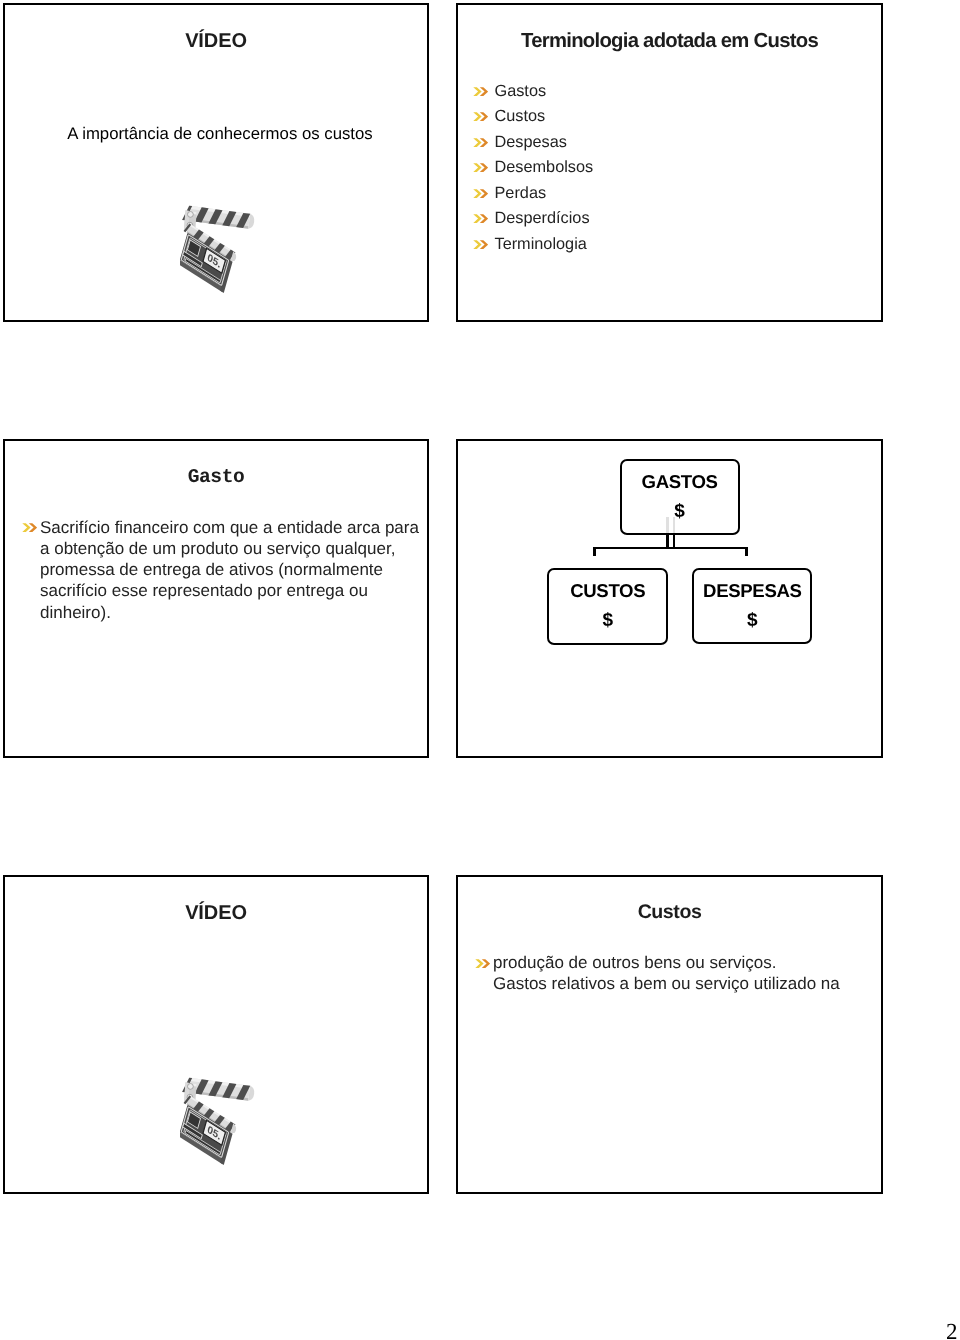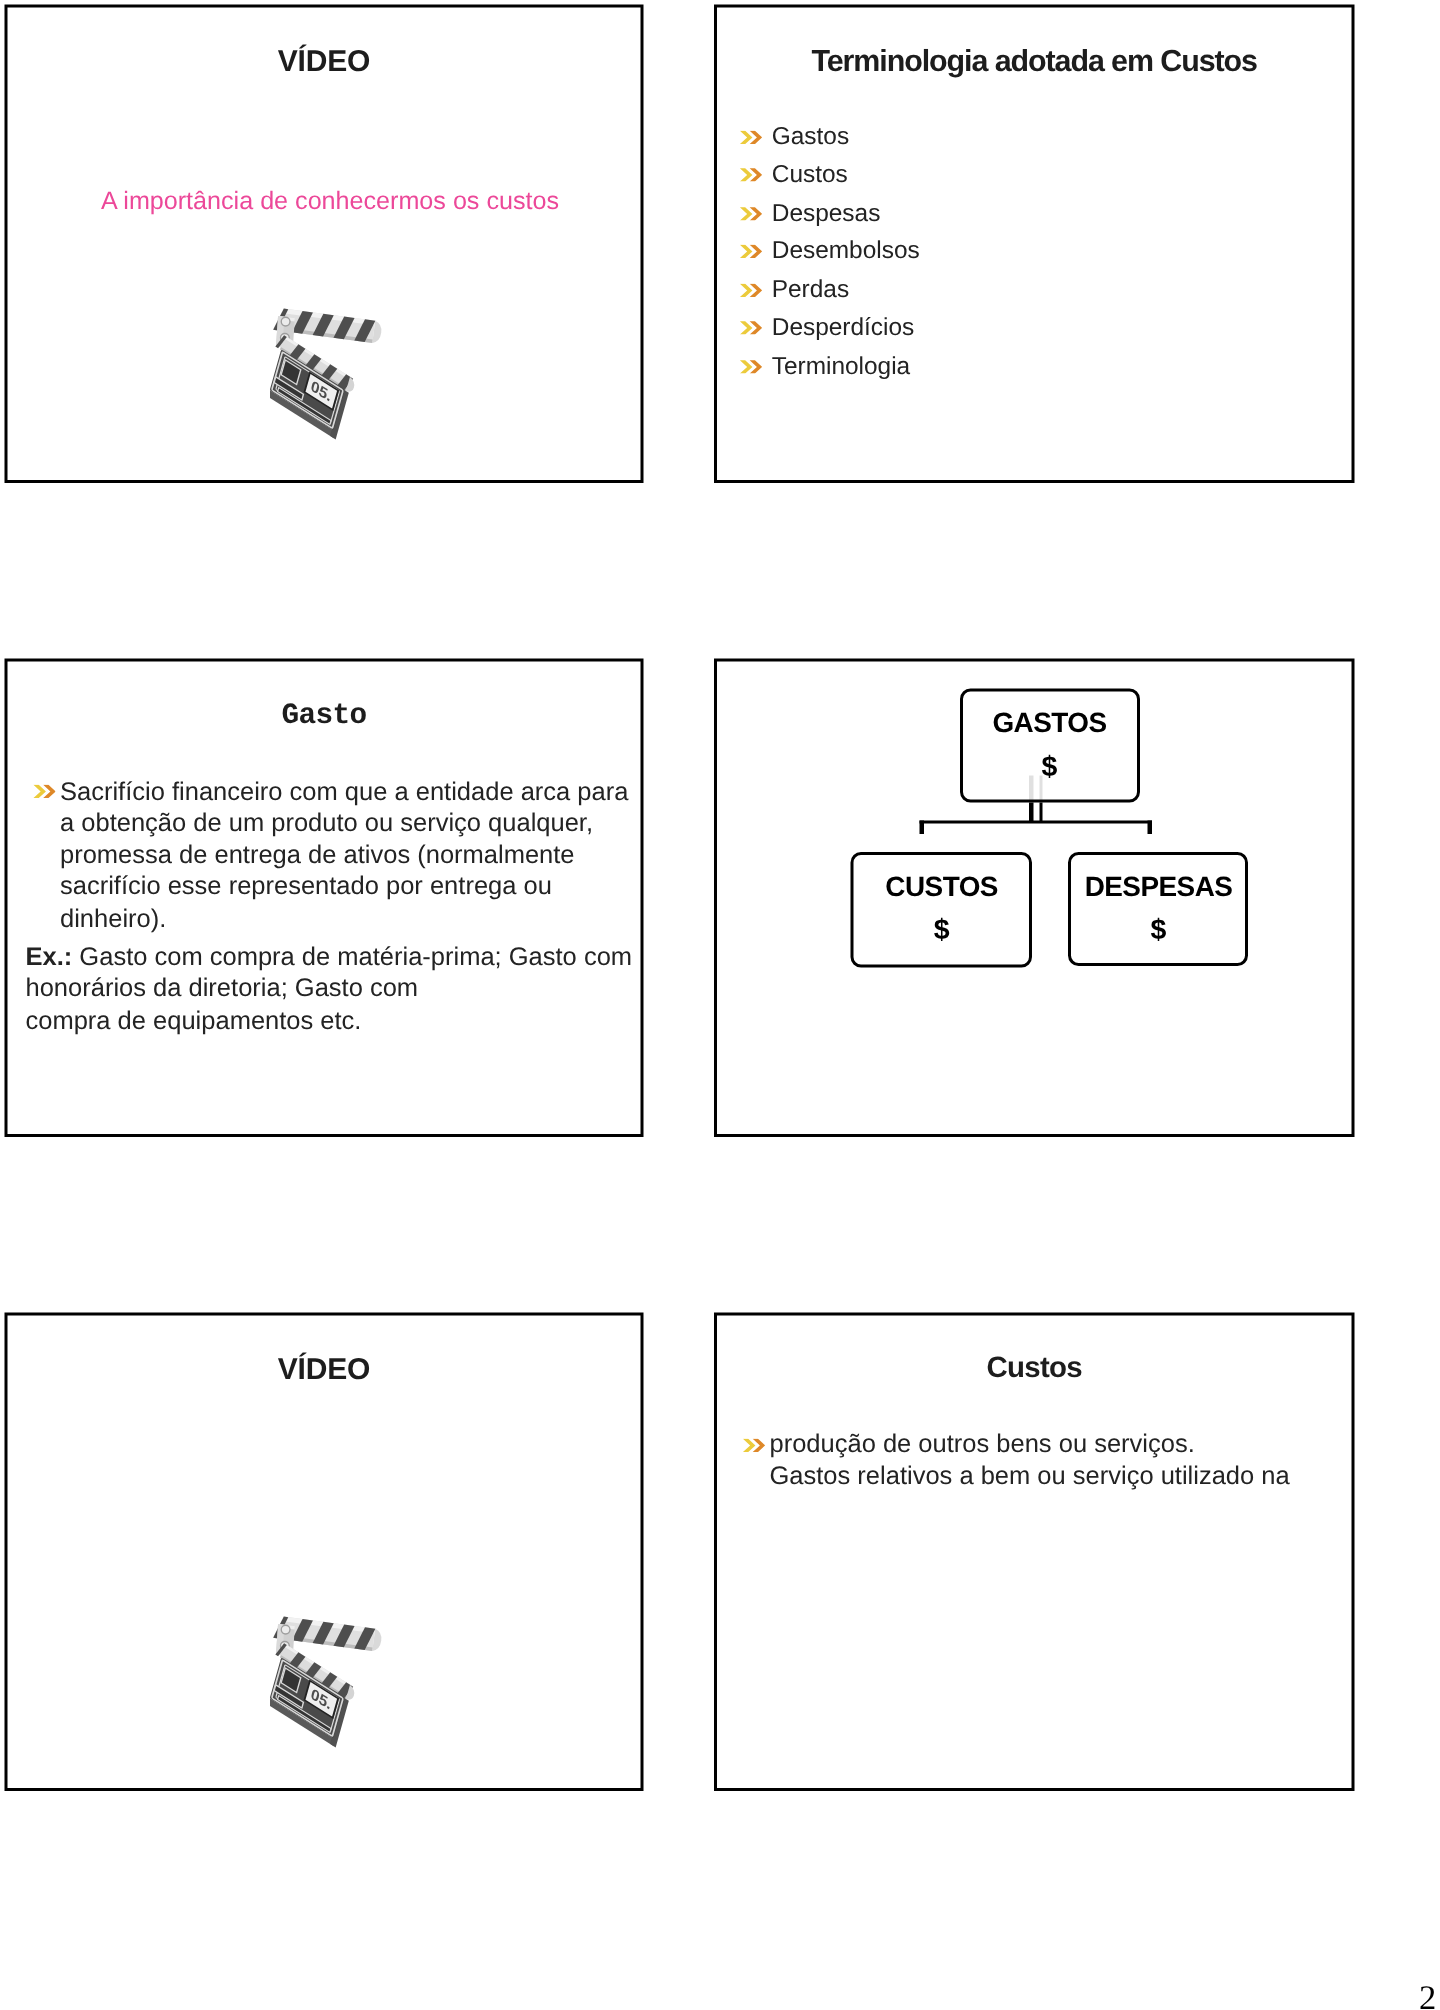--- a/index.html
+++ b/index.html
@@ -4,33 +4,33 @@
 <title>Handout</title>
 <style>
   html,body{margin:0;padding:0;}
   body{width:960px;height:1340px;background:#ffffff;font-family:"Liberation Sans",sans-serif;
        -webkit-font-smoothing:antialiased;text-rendering:geometricPrecision;color:#232323;}
   svg text{-webkit-font-smoothing:antialiased;}
   .page{position:relative;width:960px;height:1340px;overflow:hidden;}
   .slide,.pagenum,.blist,.blist li,.pbul,.stitle,.vsub,.fbox,.fbox span{opacity:0.99999;}
   .slide{position:absolute;box-sizing:border-box;border:2px solid #000;background:#fff;}
   .s-l{left:3px;width:426px;}
-  .s-r{left:476px;width:427px;}
+  .s-r{left:456px;width:427px;}
   .r1{top:3px;height:319px;}
   .r2{top:439px;height:319px;}
   .r3{top:875px;height:319px;}
 
   
   .stitle{position:absolute;left:0;right:0;text-align:center;font-weight:bold;
           color:#1d1d1d;letter-spacing:0.1px;}
   .vid-title{font-size:20px;top:25.4px;letter-spacing:-0.1px;}
   .term-title{font-size:20.3px;top:25.1px;letter-spacing:-0.72px;}
   .gasto-title{font-size:19.6px;top:25.3px;letter-spacing:-0.45px;font-family:Liberation Mono, monospace;}
   .custos-title{font-size:19.6px;top:24.1px;letter-spacing:-0.45px;}
-  .vsub{position:absolute;left:8px;right:0;text-align:center;font-size:16.75px;color:#ec4899;}
+  .vsub{position:absolute;left:8px;right:0;text-align:center;font-size:16.75px;color:#000000;}
 
   
   .chev{display:block;line-height:0;font-size:0;}
   .clapper{position:absolute;width:82px;height:92px;}
 
   
   .blist{position:absolute;left:15px;top:73.5px;margin:0;padding:0;list-style:none;}
   .blist li{position:relative;padding-left:21.5px;height:25.5px;line-height:25.5px;
             font-size:16.3px;color:#232323;white-space:nowrap;}
   .blist li .chev{position:absolute;left:0;top:8px;}
@@ -167,25 +167,20 @@
     <div class="pbul" style="position:absolute;left:35px;top:75.5px;width:390px;">
       <span class="chev"><svg width="15.4" height="9.2" viewBox="0 0 20 12">
             <path d="M0.3 0.2 L6.6 6 L0.3 11.8 L4.9 11.8 L11.2 6 L4.9 0.2 Z" fill="#eccb3c"></path>
             <path d="M8.8 0.2 L15.1 6 L8.8 11.8 L13.4 11.8 L19.7 6 L13.4 0.2 Z" fill="#de8828"></path>
           </svg></span>
       <span class="tline">Sacrifício financeiro com que a entidade arca para</span>
       <span class="tline">a obtenção de um produto ou serviço qualquer,</span>
       <span class="tline">promessa de entrega de ativos (normalmente</span>
       <span class="tline">sacrifício esse representado por entrega ou</span>
       <span class="tline">dinheiro).</span>
-    </div>
-    <div class="ptext" style="position:absolute;left:12px;top:186px;width:412px;">
-      <span class="tline"><b>Ex.:</b><span> Gasto com compra de matéria-prima; Gasto com</span></span>
-      <span class="tline">honorários da diretoria; Gasto com</span>
-      <span class="tline">compra de equipamentos etc.</span>
     </div>
   </div>
 
   <div class="slide s-r r2">
     <div class="fc">
       <div class="fbox" style="left:161.6px;top:17.8px;width:120.1px;height:75.8px;">
         <span class="lbl" style="top:12px">GASTOS</span>
         <span class="amt" style="top:41px">$</span>
       </div>
       <div class="fline" style="left:208.2px;top:76px;width:2.6px;height:18px;opacity:0.12;"></div>

